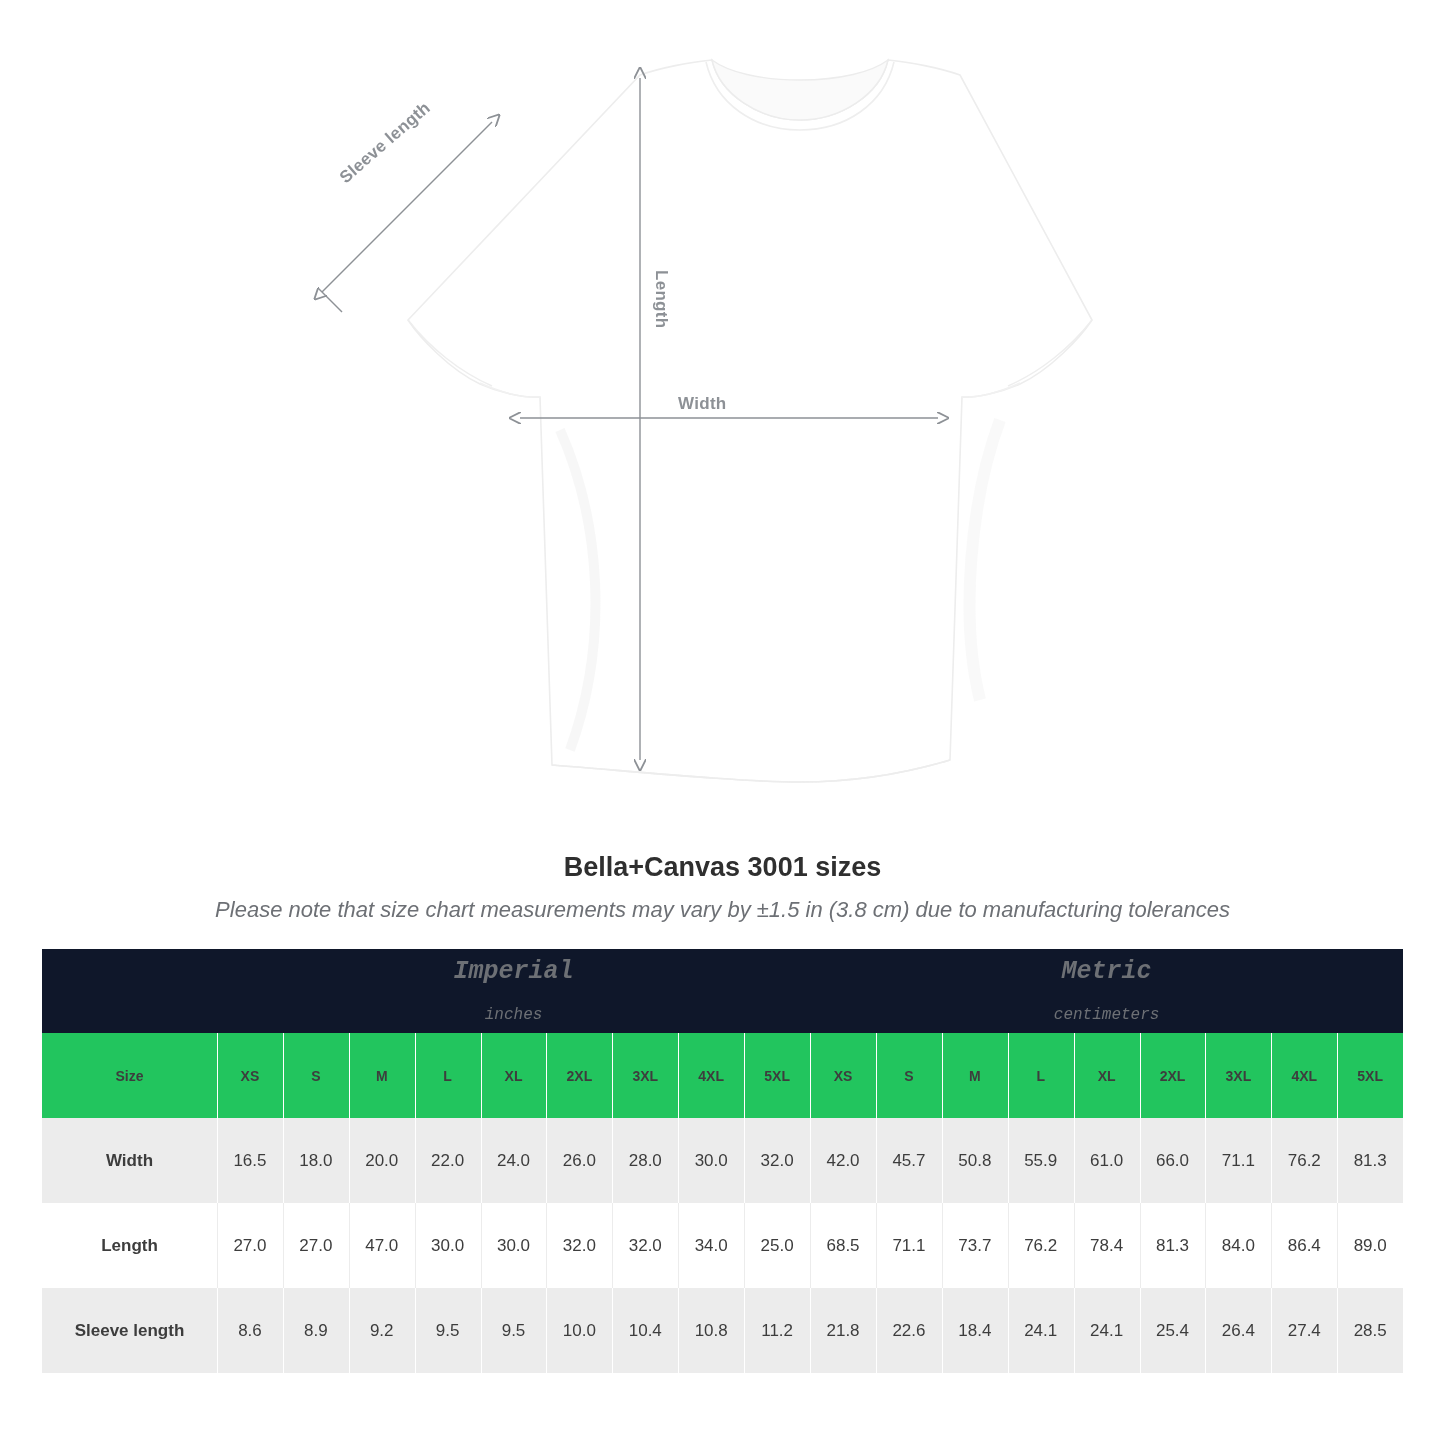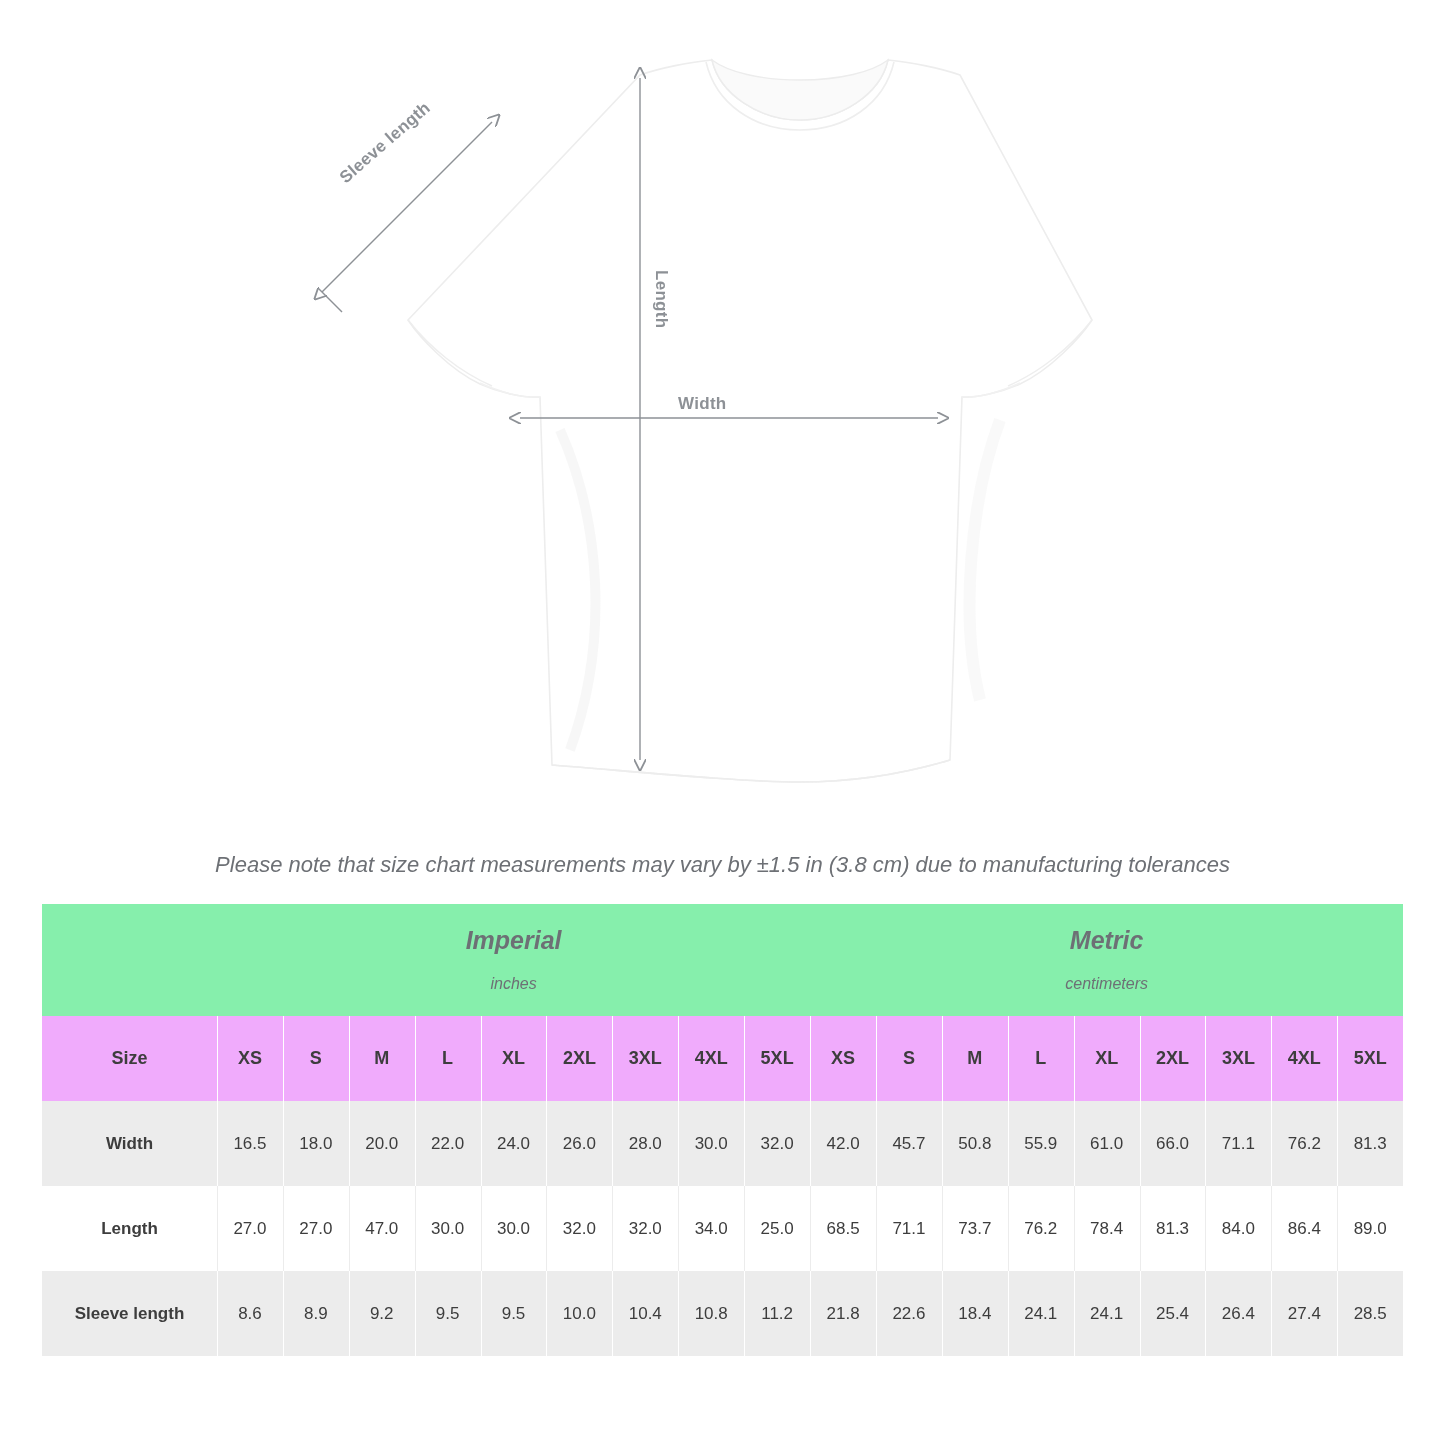--- a/index.html
+++ b/index.html
@@ -87,23 +87,24 @@
     width: 1361px;
     table-layout: fixed;
   }
   table.size-table td,
   table.size-table th {
     border: none;
     text-align: center;
     vertical-align: middle;
   }
   .unit-header-cell {
-    background: #86efac;
-    height: 112px;
+    background: #0f172a;
+    height: 84px;
     padding: 0;
+    font-family: Liberation Mono, monospace;
   }
   .unit-name {
     font-size: 25px;
     font-weight: bold;
     font-style: italic;
     color: #6d7075;
     line-height: 1.1;
   }
   .unit-sub {
     font-size: 16px;
@@ -113,24 +114,24 @@
     text-align: center;
   }
   .row-head {
     font-size: 17px;
     font-weight: bold;
     color: #3d3d3d;
     width: 175px;
   }
   .size-header-row td {
     height: 83px;
-    font-size: 18px;
+    font-size: 14px;
     font-weight: bold;
     color: #3d3d3d;
-    background: #f0abfc;
+    background: #22c55e;
   }
   .data-row td {
     height: 83px;
     font-size: 17px;
     color: #3d3d3d;
   }
   .row-shaded td {
     background: #ececec;
   }
   .row-plain td {
@@ -206,20 +207,21 @@
       <line x1="322" y1="292" x2="492" y2="122" stroke="#8d9196" stroke-width="1.4" marker-start="url(#arrowStart)" marker-end="url(#arrowEnd)"></line>
       <line x1="318" y1="288" x2="342" y2="312" stroke="#8d9196" stroke-width="1.4"></line>
     </svg>
 
     <div class="dim-label label-sleeve">Sleeve length</div>
     <div class="dim-label label-length">Length</div>
     <div class="dim-label label-width">Width</div>
   </div>
 
   <div class="title-block">
+    <h1 class="chart-title">Bella+Canvas 3001 sizes</h1>
     <p class="chart-note">Please note that size chart measurements may vary by ±1.5 in (3.8 cm) due to manufacturing tolerances</p>
   </div>
 
   <div class="table-wrap">
     <table class="size-table">
       <colgroup>
         <col style="width:175px">
         <col span="18" style="width:65.9px">
       </colgroup>
       <tbody>

